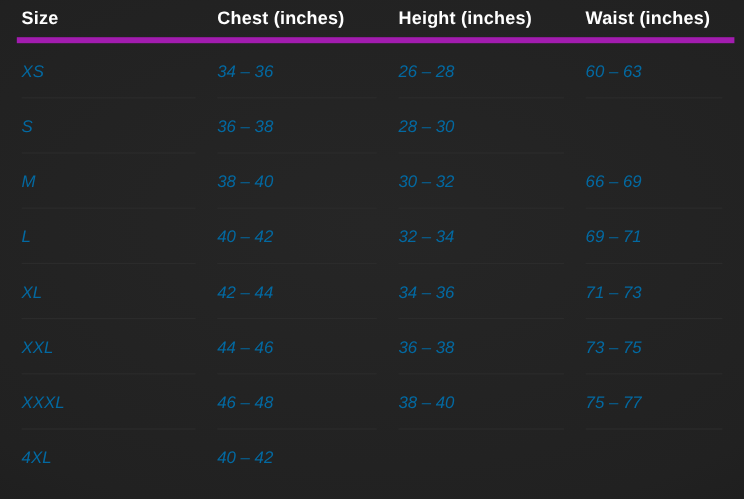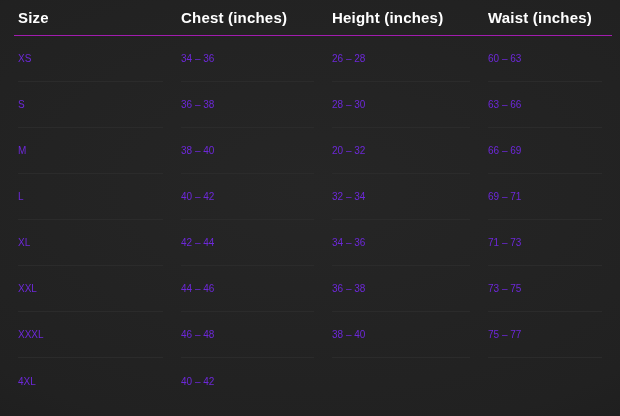--- a/index.html
+++ b/index.html
@@ -23,43 +23,44 @@
     display: grid;
     grid-template-columns: 145px 133px 138px 114px;
     column-gap: 18px;
     margin: 0 8px 0 14px;
     padding-left: 4px;
     align-items: stretch;
     box-sizing: border-box;
   }
   .header-row {
     height: 36px;
-    border-bottom: 1px solid #a21caf;
+    border-bottom: 5px solid #a21caf;
   }
   .header-cell {
     display: flex;
     align-items: center;
     color: #ffffff;
     font-size: 15px;
     font-weight: 700;
     letter-spacing: 0.2px;
     white-space: nowrap;
   }
   .data-row {
     height: 46px;
   }
   .cell {
     display: flex;
     align-items: center;
-    color: #6d28d9;
-    font-size: 10px;
+    color: #0369a1;
+    font-size: 14px;
     font-weight: 400;
     white-space: nowrap;
     border-bottom: 1px solid #2b2b2b;
     box-sizing: border-box;
+    font-style: italic;
   }
   .data-row:last-child .cell {
     border-bottom: none;
   }
 </style>
 </head>
 <body>
 
 <div class="size-table">
   <div class="row header-row">
@@ -73,27 +74,26 @@
     <div class="cell">XS</div>
     <div class="cell">34 – 36</div>
     <div class="cell">26 – 28</div>
     <div class="cell">60 – 63</div>
   </div>
 
   <div class="row data-row">
     <div class="cell">S</div>
     <div class="cell">36 – 38</div>
     <div class="cell">28 – 30</div>
-    <div class="cell">63 – 66</div>
   </div>
 
   <div class="row data-row">
     <div class="cell">M</div>
     <div class="cell">38 – 40</div>
-    <div class="cell">20 – 32</div>
+    <div class="cell">30 – 32</div>
     <div class="cell">66 – 69</div>
   </div>
 
   <div class="row data-row">
     <div class="cell">L</div>
     <div class="cell">40 – 42</div>
     <div class="cell">32 – 34</div>
     <div class="cell">69 – 71</div>
   </div>
 

